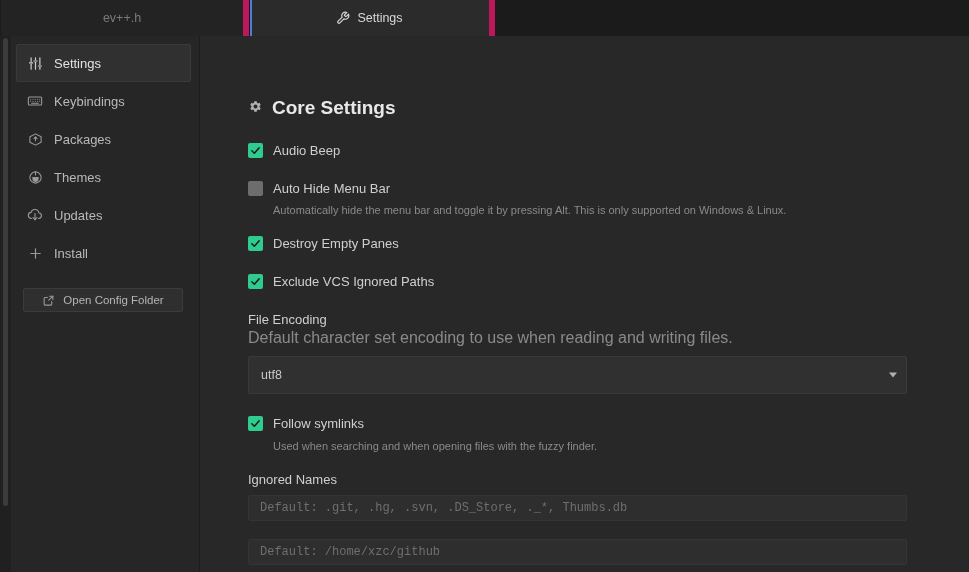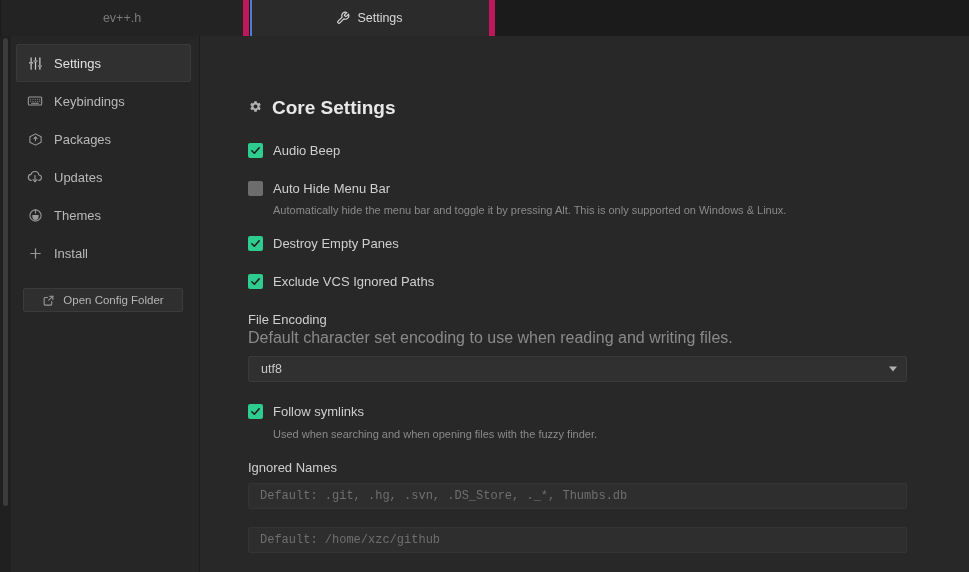--- a/index.html
+++ b/index.html
@@ -211,21 +211,21 @@
     margin-bottom: 2px;
   }
   .field-desc {
     font-size: 16px;
     color: #8a8a8a;
     margin-bottom: 9px;
   }
 
   .select {
     position: relative;
-    height: 26px;
+    height: 38px;
     background: #303030;
     border: 1px solid #3a3a3a;
     border-radius: 2px;
     display: flex;
     align-items: center;
     padding: 0 12px;
     font-size: 12.5px;
     color: #c9c9c9;
     cursor: default;
     user-select: none;
@@ -331,38 +331,38 @@
               <path d="M3 7.5 12 3l9 4.5v9L12 21l-9-4.5z"></path>
               <path d="M12 8v6"></path>
                 <path d="M9.5 10.5 12 8l2.5 2.5"></path>
             </svg>
           </span>
           <span>Packages</span>
         </div>
 
         <div class="side-item">
           <span class="side-icon">
+            <svg width="15" height="15" viewBox="0 0 24 24" fill="none" stroke="currentColor" stroke-width="1.7" stroke-linecap="round" stroke-linejoin="round">
+              <circle cx="12" cy="12" r="9"></circle>
+              <path d="M7 11h10v3a5 5 0 0 1-10 0z" fill="currentColor" stroke="none"></path>
+              <path d="M12 3v5"></path>
+            </svg>
+          </span>
+          <span>Themes</span>
+        </div>
+
+        <div class="side-item">
+          <span class="side-icon">
             <svg width="16" height="16" viewBox="0 0 24 24" fill="none" stroke="currentColor" stroke-width="1.7" stroke-linecap="round" stroke-linejoin="round">
               <path d="M6.5 17a4.5 4.5 0 0 1-.4-8.98A6 6 0 0 1 17.8 9 3.9 3.9 0 0 1 17.5 17"></path>
               <line x1="12" y1="10" x2="12" y2="19"></line>
               <polyline points="9,16 12,19 15,16"></polyline>
             </svg>
           </span>
           <span>Updates</span>
-        </div>
-
-        <div class="side-item">
-          <span class="side-icon">
-            <svg width="15" height="15" viewBox="0 0 24 24" fill="none" stroke="currentColor" stroke-width="1.7" stroke-linecap="round" stroke-linejoin="round">
-              <circle cx="12" cy="12" r="9"></circle>
-              <path d="M7 11h10v3a5 5 0 0 1-10 0z" fill="currentColor" stroke="none"></path>
-              <path d="M12 3v5"></path>
-            </svg>
-          </span>
-          <span>Themes</span>
         </div>
 
         <div class="side-item">
           <span class="side-icon">
             <svg width="15" height="15" viewBox="0 0 24 24" fill="none" stroke="currentColor" stroke-width="1.9" stroke-linecap="round">
               <line x1="12" y1="4.5" x2="12" y2="19.5"></line>
               <line x1="4.5" y1="12" x2="19.5" y2="12"></line>
             </svg>
           </span>
           <span>Install</span>

